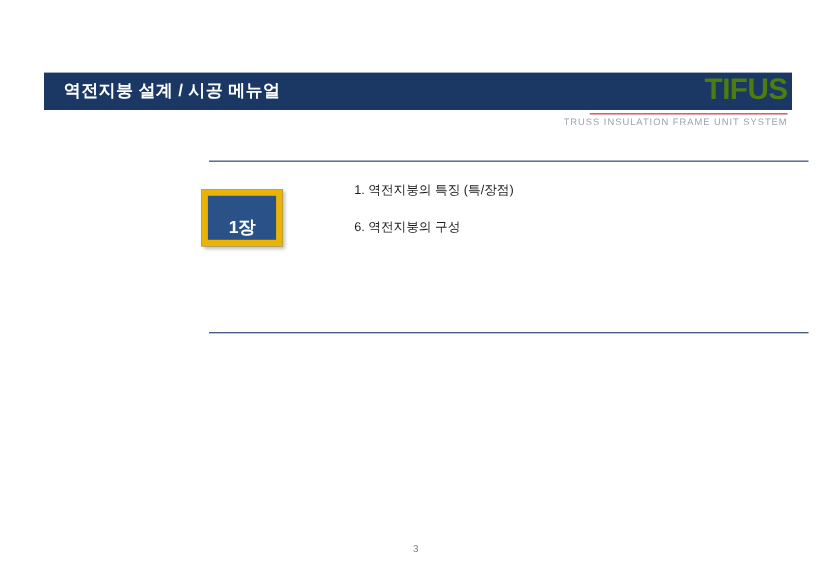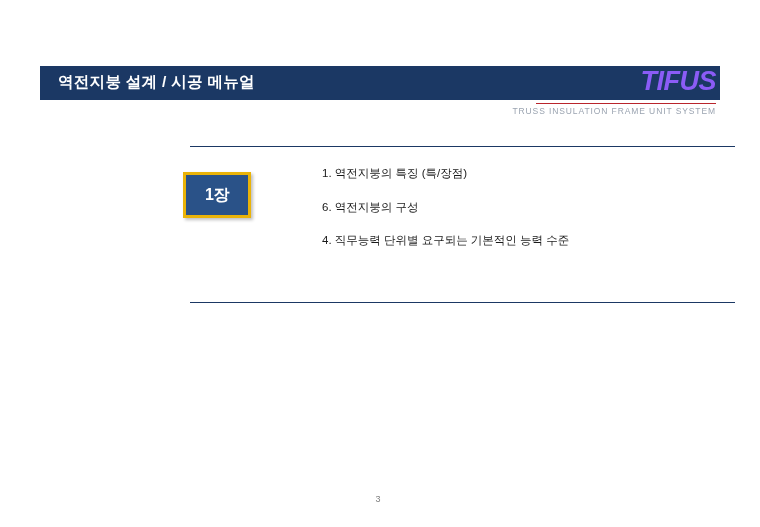--- a/index.html
+++ b/index.html
@@ -41,25 +41,24 @@
     color: #ffffff;
     letter-spacing: 0.3px;
     white-space: nowrap;
   }
   .brand-logo {
     position: absolute;
     right: 40px;
     top: 68px;
     font-size: 27px;
     font-weight: bold;
-    color: #8b5cf6;
+    color: #4d7c0f;
     letter-spacing: -0.5px;
     line-height: 1;
     text-align: right;
-    font-style: italic;
   }
   .brand-rule {
     position: absolute;
     right: 40px;
     top: 103px;
     width: 180px;
     height: 1px;
     background: #b9252c;
   }
   .brand-sub {
@@ -93,24 +92,24 @@
   }
 
   
   .chapter-badge {
     position: absolute;
     left: 183px;
     top: 172px;
     width: 62px;
     height: 40px;
     background: #2a5288;
-    border: 3px solid #eab308;
+    border: 6px solid #eab308;
     box-shadow: 2px 2px 3px rgba(0,0,0,0.25);
     display: flex;
-    align-items: center;
+    align-items: flex-end;
     justify-content: center;
   }
   .chapter-badge-text {
     font-size: 16px;
     font-weight: bold;
     color: #ffffff;
     letter-spacing: -0.5px;
   }
 
   
@@ -154,20 +153,19 @@
 
   <div class="rule-top"></div>
 
   <div class="chapter-badge">
     <span class="chapter-badge-text">1장</span>
   </div>
 
   <div class="agenda">
     <div class="agenda-item">1. 역전지붕의 특징 (특/장점)</div>
     <div class="agenda-item">6. 역전지붕의 구성</div>
-    <div class="agenda-item">4. 직무능력 단위별 요구되는 기본적인 능력 수준</div>
   </div>
 
   <div class="rule-bottom"></div>
 
   <div class="page-number">3</div>
 
 </div>
 
 </body></html>

